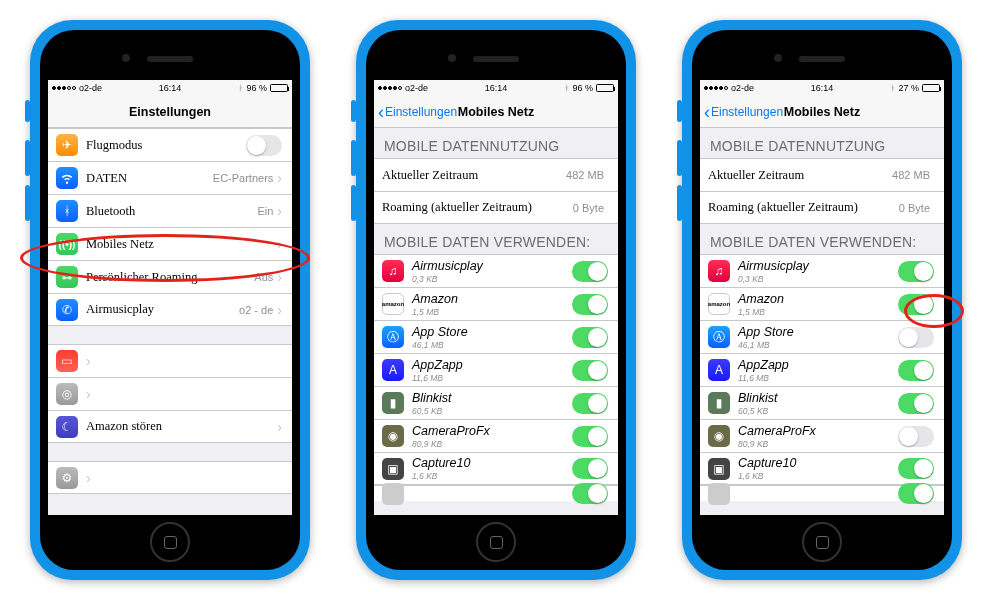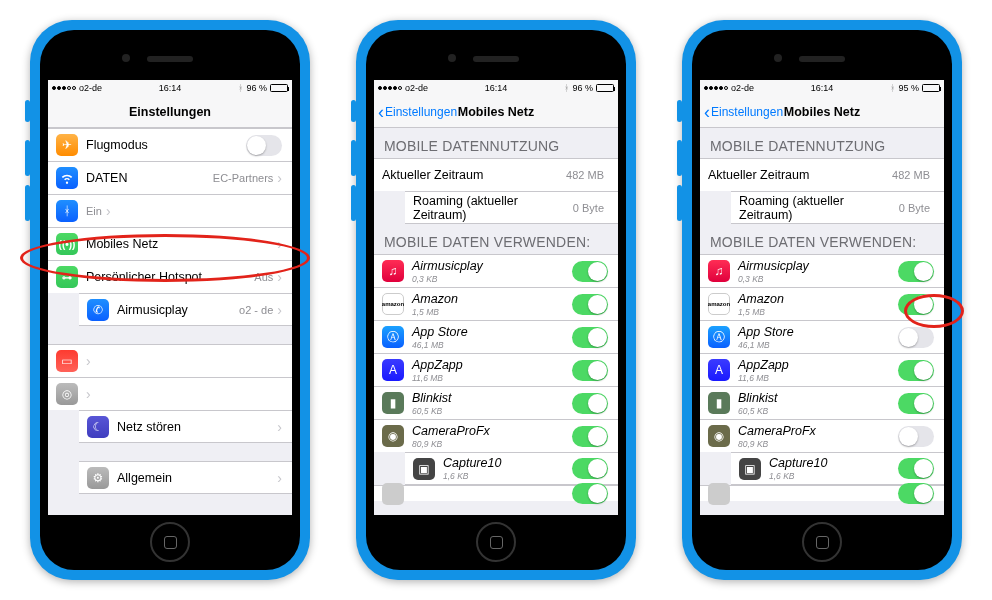--- a/index.html
+++ b/index.html
@@ -79,26 +79,26 @@
   .nav .title { font-weight:600; font-size:12.5px;}
   
   .content { flex:1; overflow:hidden; }
   .sect { color:#6d6d72; font-size:14px; padding:10px 10px 4px 10px; text-transform:uppercase; letter-spacing:.2px;}
   .row {
     background:#fff; border-top:0.5px solid #c8c7cc;
     display:flex; align-items:center; padding:0 10px 0 8px;
     height: 33px; font-size:12.5px; position:relative;
   }
   .row:last-child { border-bottom:0.5px solid #c8c7cc;}
-  .row.last { border-bottom:0.5px solid #c8c7cc;margin-left:31px;}
+  .row.last { border-bottom:0.5px solid #c8c7cc;}
   .row .icon {
     width:22px; height:22px; border-radius:5px; margin-right:8px;
     display:flex; align-items:center; justify-content:center; color:#fff; font-size:12px;
   }
-  .row .label { flex:1;}
+  .row .label { flex:1;font-family:Liberation Serif, serif;}
   .row .val { color:#8e8e93; margin-right:4px; font-size:11px;}
   .row .sub { color:#8e8e93; font-size:8.5px; margin-top:1px;}
   .row .txt { display:flex; flex-direction:column; flex:1;font-style:italic;}
   .row .chev { color:#c7c7cc; font-size:14px;}
   .toggle {
     width:36px; height:21px; border-radius:11px; position:relative;
     background:#e5e5ea; transition:.2s;
   }
   .toggle.on { background:#4cd964;}
   .toggle .knob {
@@ -182,62 +182,62 @@
                 <svg class="glyph" viewBox="0 0 24 24">
                   <path d="M12 18a2 2 0 100 4 2 2 0 000-4zm-5-4l2 2a4 4 0 016 0l2-2a7 7 0 00-10 0zm-4-4l2 2a10 10 0 0114 0l2-2a13 13 0 00-18 0z"></path>
                 </svg>
               </span>
             <span class="label">DATEN</span>
             <span class="val">EC-Partners</span>
               <span class="chev">›</span>
           </div>
           <div class="row">
             <span class="icon ic-bt">ᚼ</span>
+            <span class="label">Bluetooth</span>
             <span class="val">Ein</span>
               <span class="chev">›</span>
           </div>
           <div class="row">
             <span class="icon ic-cell">
                 <span class="mini">((•))</span>
               </span>
             <span class="label">Mobiles Netz</span>
             <span class="chev">›</span>
           </div>
           <div class="row">
             <span class="icon ic-hotspot">
                 <span class="mini">⊶</span>
               </span>
-            <span class="label">Persönlicher Hotspot</span>
+            <span class="label">Persönlicher Roaming</span>
             <span class="val">Aus</span>
               <span class="chev">›</span>
           </div>
           <div class="row last">
             <span class="icon ic-carrier">✆</span>
             <span class="label">Airmusicplay</span>
             <span class="val">o2 - de</span>
               <span class="chev">›</span>
           </div>
           <div class="gap"></div>
           <div class="row">
             <span class="icon ic-notif">▭</span>
             <span class="chev">›</span>
           </div>
           <div class="row">
             <span class="icon ic-cc">◎</span>
             <span class="chev">›</span>
           </div>
           <div class="row last">
             <span class="icon ic-dnd">☾</span>
-            <span class="label">Netz stören</span>
+            <span class="label">Amazon stören</span>
             <span class="chev">›</span>
           </div>
           <div class="gap"></div>
           <div class="row last">
             <span class="icon ic-gen">⚙</span>
-            <span class="label">Allgemein</span>
             <span class="chev">›</span>
           </div>
         </div>
       </div>
       <div class="home">
           <div class="sq"></div>
         </div>
     </div>
     <div class="oval" style="top:214px; left:-10px; width:290px; height:48px;"></div>
   </div>
@@ -388,21 +388,21 @@
                 <span class="dot f"></span>
                 <span class="dot f"></span>
                 <span class="dot f"></span>
                 <span class="dot"></span>
               </span>
             <span>o2-de</span>
           </div>
           <span>16:14</span>
           <div class="right">
             <span class="bt">ᚼ</span>
-            <span>95 %</span>
+            <span>27 %</span>
             <span class="batt"><span class="fill"></span></span>
           </div>
         </div>
         <div class="nav">
           <div class="back">
               <span class="chev">‹</span>
               <span>Einstellungen</span>
             </div>
           <span class="title">Mobiles Netz</span>
         </div>

